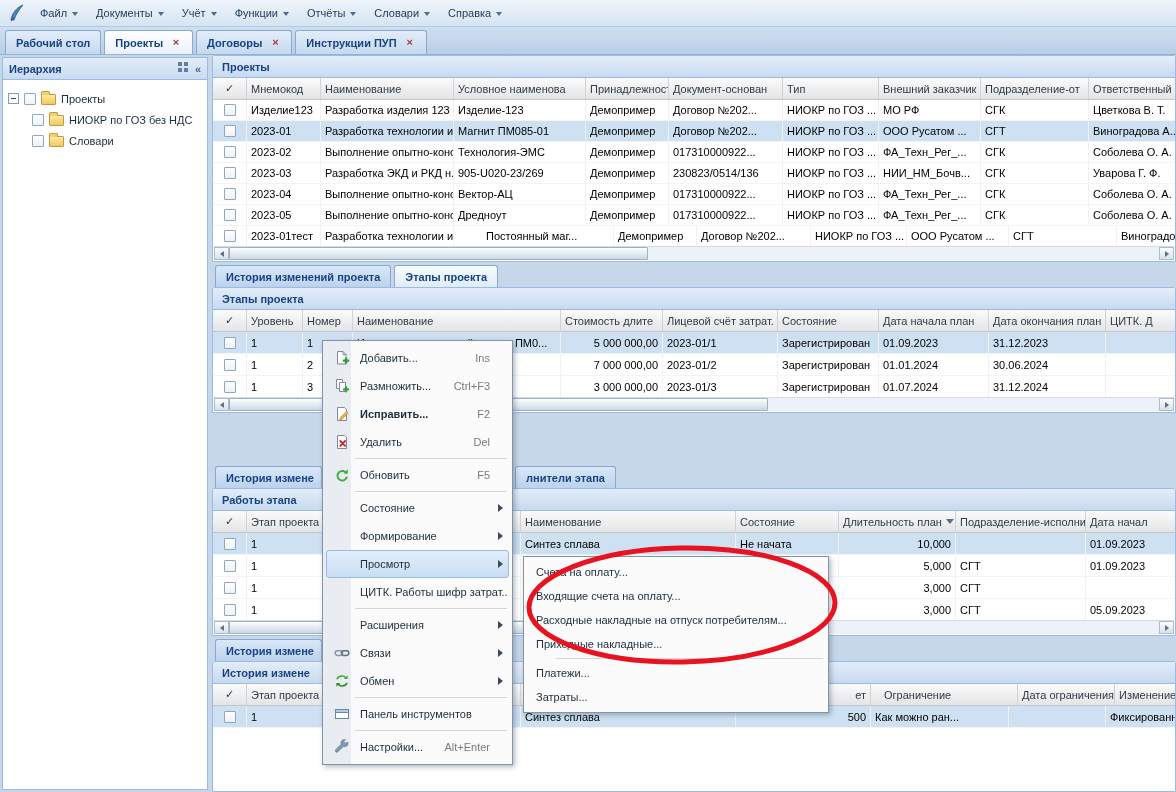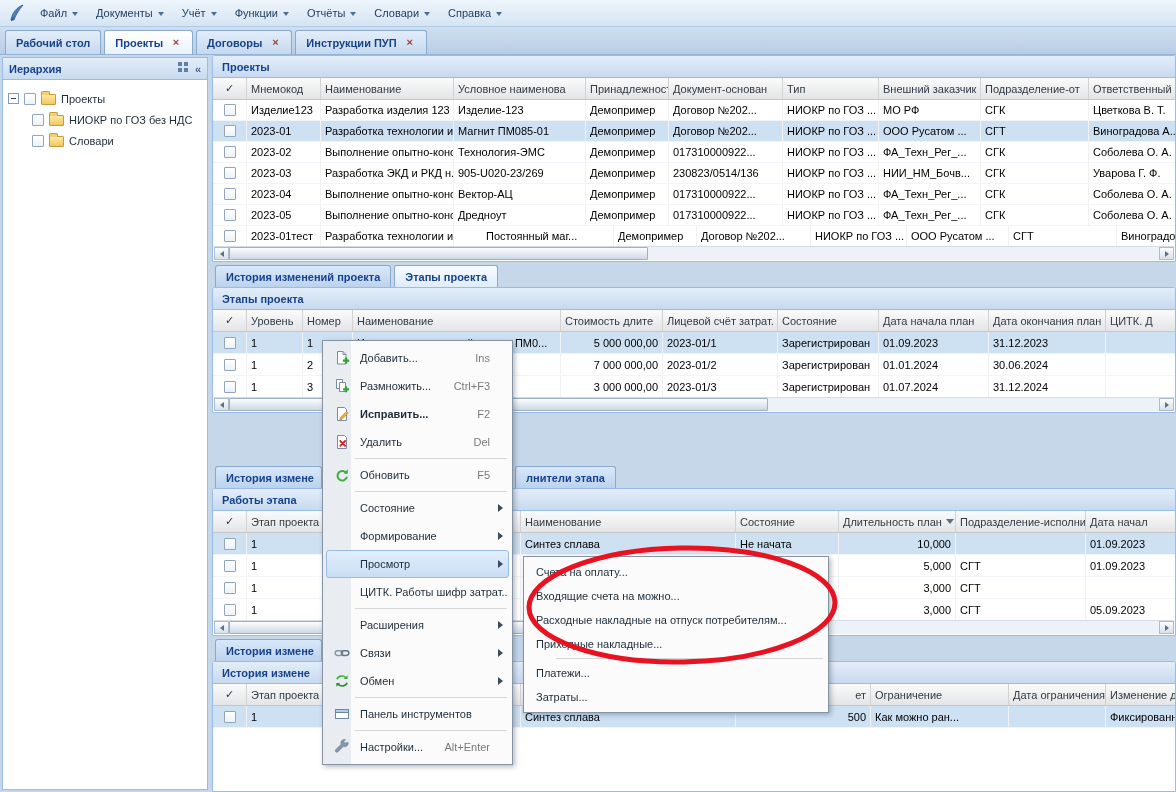--- a/index.html
+++ b/index.html
@@ -537,21 +537,21 @@
           </div>
           <div class="hc" style="width: 190px;">
             <span></span>
           </div>
           <div class="hc" style="width: 215px;">
             <span></span>
           </div>
           <div class="hc hr" style="width: 135px;">
             <span>ет</span>
           </div>
-          <div class="hc" style="width: 138px;">
+          <div class="hc" style="width: 138px; margin-left: 9px;">
             <span>Ограничение</span>
           </div>
           <div class="hc" style="width: 97px;">
             <span>Дата ограничения</span>
           </div>
           <div class="hc" style="width: 71px;">
             <span>Изменение длите</span>
           </div>
         </div>
         <div class="gbody">
@@ -696,21 +696,21 @@
       </span>
       <span class="lbl">Настройки...</span>
       <span class="sc">Alt+Enter</span>
     </div>
   </div>
 <div class="ctx" id="view-submenu" style="left:523px;top:556px;width:306px">
     <div class="mi">
       <span class="lbl">Счета на оплату...</span>
     </div>
     <div class="mi">
-      <span class="lbl">Входящие счета на можно...</span>
+      <span class="lbl">Входящие счета на оплату...</span>
     </div>
     <div class="mi">
       <span class="lbl">Расходные накладные на отпуск потребителям...</span>
     </div>
     <div class="mi">
       <span class="lbl">Приходные накладные...</span>
     </div>
     <div class="msep"></div>
     <div class="mi">
       <span class="lbl">Платежи...</span>

